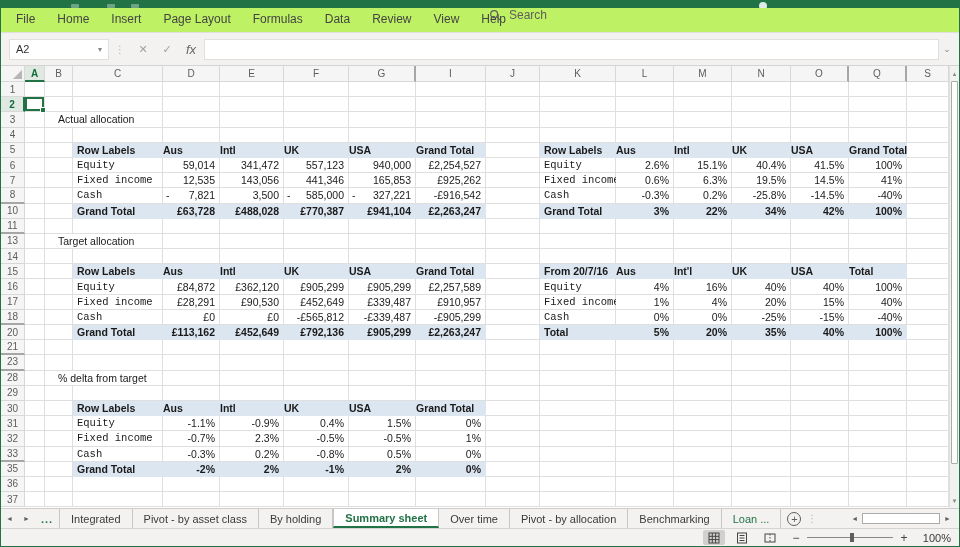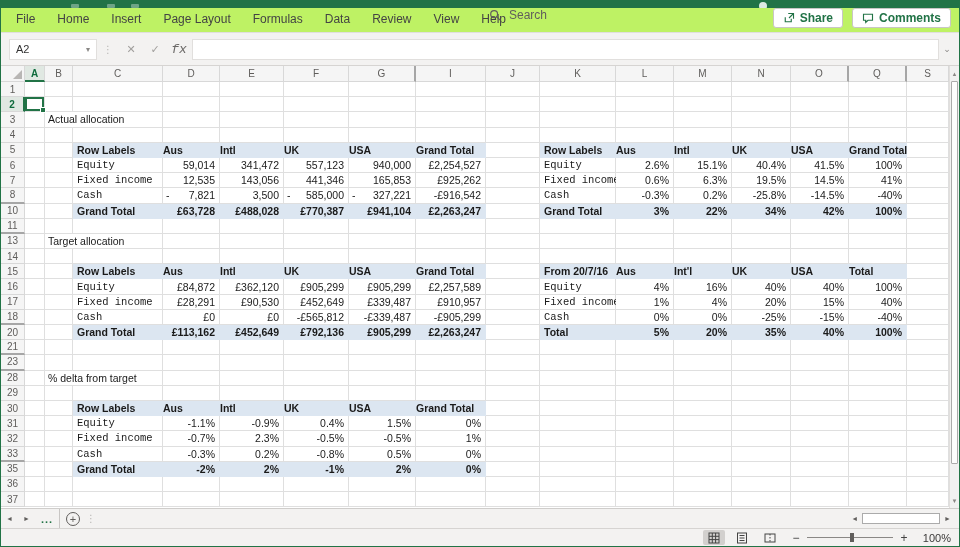--- a/index.html
+++ b/index.html
@@ -21,27 +21,27 @@
   .rtab { font-size:12px; color:#444; padding:4px 9px; margin:0 2px; cursor:default; white-space:nowrap; }
   .search-group { position:absolute; left:488px; display:flex; align-items:center; gap:8px; color:#605e5c; font-size:12px; }
   .search-glass { width:12px; height:12px; }
   .ribbon-right { position:absolute; right:8px; display:flex; gap:9px; align-items:center; }
   .rbtn { display:flex; align-items:center; gap:5px; background:#fff; border:1px solid #c8c6c4; border-radius:3px;
           height:20px; padding:0 9px; color:#217346; font-size:12px; font-weight:bold; }
   .rbtn svg { width:12px; height:12px; }
 
   
   .fbar { height:33px; background:#f3f2f1; display:flex; align-items:center; padding:0 4px 0 8px; border-bottom:1px solid #d6d4d2; }
-  .namebox { width:88px; height:21px; background:#fff; border:1px solid #e1dfdd; display:flex; align-items:center; font-size:11px; color:#333; }
+  .namebox { width:100px; height:21px; background:#fff; border:1px solid #e1dfdd; display:flex; align-items:center; font-size:11px; color:#333; }
   .namebox .nb-val { flex:1; padding-left:6px; }
   .nb-drop { width:16px; text-align:center; color:#8a8886; font-size:8px; }
   .fb-dots { color:#b9b7b5; font-size:10px; letter-spacing:1px; margin:0 6px; }
   .fb-icons { display:flex; align-items:center; gap:2px; margin-right:2px; }
   .fb-ic { width:22px; height:21px; display:flex; align-items:center; justify-content:center; color:#a19f9d; font-size:11px; }
-  .fb-fx { font-family:Liberation Mono, monospace; font-style:italic; color:#6b6967; font-size:13px; }
+  .fb-fx { font-family:Liberation Sans, sans-serif; font-style:italic; color:#6b6967; font-size:13px; }
   .formula-input { flex:1; height:21px; background:#fff; border:1px solid #e1dfdd; font-size:11px; color:#333; padding:0 6px; display:flex; align-items:center; }
   .fb-expand { width:16px; text-align:center; color:#8a8886; font-size:9px; }
 
   
   .gridzone { display:flex; height:442px; background:#fff; }
   #grid { display:grid; background:#fff; }
   .hcell { background:#f5f5f5; border-right:1px solid #d8d8d8; border-bottom:1px solid #d8d8d8;
            font-size:10px; color:#5f5d5b; display:flex; align-items:center; justify-content:center; }
   .hcell.hid-after { border-right:2px solid #a6a6a6; }
   .rowhdr.hid-after { border-right:1px solid #d8d8d8; border-bottom:2px solid #a6a6a6; }
@@ -52,21 +52,21 @@
 
   .cell { position:relative; border-right:1px solid #dfdfdf; border-bottom:1px solid #dfdfdf; background:#fff;
           font-size:10.5px; color:#1a1a1a; white-space:nowrap; line-height:14px; }
   .cell div, .cell span { pointer-events:none; }
   .c-cl { padding-left:4px; display:flex; align-items:center;font-family:Liberation Mono, monospace; }
   .c-n  { padding-right:4px; display:flex; align-items:center; justify-content:flex-end; }
   .c-an { padding:0 4px 0 3px; display:flex; align-items:center; justify-content:space-between; }
   .c-h, .c-t  { background:#dce6f1; border-color:#dce6f1; font-weight:bold; padding-left:4px; display:flex; align-items:center; }
   .c-hr, .c-tr { background:#dce6f1; border-color:#dce6f1; font-weight:bold; padding-right:4px; display:flex; align-items:center; justify-content:flex-end; }
   .c-hr { direction:rtl; overflow:visible; }
-  .spill { position:absolute; left:3px; top:0; height:100%; display:flex; align-items:center; background:#fff; z-index:2; padding-right:3px; }
+  .spill { position:absolute; left:13px; top:0; height:100%; display:flex; align-items:center; background:#fff; z-index:2; padding-right:3px; }
   .selcell { box-shadow:inset 0 0 0 2px #217346; z-index:3; }
   .selcell::after { content:''; position:absolute; right:-2px; bottom:-2px; width:4px; height:4px; background:#217346; border:1px solid #fff; z-index:4; }
 
   
   .vscroll { width:12px; background:#f1f1f1; border-left:1px solid #e1dfdd; display:flex; flex-direction:column; }
   .vs-btn { height:15px; display:flex; align-items:center; justify-content:center; color:#8a8886; font-size:6px; }
   .vs-track { flex:1; padding:0 1px; }
   .vs-thumb { width:100%; height:93%; background:#fdfdfd; border:1px solid #ababab; border-radius:1px; }
 
   
@@ -118,36 +118,20 @@
         <div class="rtab">Review</div>
         <div class="rtab">View</div>
         <div class="rtab">Help</div>
       </div>
     <div class="search-group">
       <svg class="search-glass" viewBox="0 0 14 14" fill="none" stroke="#605e5c" stroke-width="1.4">
         <circle cx="6" cy="6" r="4"></circle>
           <line x1="9" y1="9" x2="13" y2="13"></line>
       </svg>
       <span>Search</span>
-    </div>
-    <div class="ribbon-right">
-      <div class="rbtn">
-        <svg viewBox="0 0 16 16" fill="none" stroke="#217346" stroke-width="1.5">
-          <path d="M3 7v6h8V9"></path>
-            <path d="M7 2h7v7"></path>
-            <line x1="14" y1="2" x2="8" y2="8"></line>
-        </svg>
-        <span>Share</span>
-      </div>
-      <div class="rbtn">
-        <svg viewBox="0 0 16 16" fill="none" stroke="#217346" stroke-width="1.5">
-          <path d="M2 3h12v8H8l-3 3v-3H2z"></path>
-        </svg>
-        <span>Comments</span>
-      </div>
     </div>
   </div>
 
   <div class="fbar">
     <div class="namebox">
       <span class="nb-val">A2</span>
       <span class="nb-drop">▾</span>
     </div>
     <span class="fb-dots">⋮</span>
     <div class="fb-icons">
@@ -678,20 +662,30 @@
         <div class="vs-thumb"></div>
       </div>
       <span class="vs-btn">▼</span>
     </div>
   </div>
 
   <div class="tabstrip">
     <span class="ts-nav">◄</span>
     <span class="ts-nav">►</span>
     <span class="ts-more">...</span>
+    <div id="sheetTabs" style="display:flex">
+        <div class="stab">Integrated</div>
+        <div class="stab">Pivot - by asset class</div>
+        <div class="stab">By holding</div>
+        <div class="stab active">Summary sheet</div>
+        <div class="stab">Over time</div>
+        <div class="stab">Pivot - by allocation</div>
+        <div class="stab">Benchmarking</div>
+        <div class="stab accent">Loan ...</div>
+      </div>
     <span class="ts-add">+</span>
     <span class="ts-split">⋮</span>
     <div class="hscroll" style="margin-left:auto">
       <span class="hs-btn">◄</span>
       <div class="hs-track"></div>
       <span class="hs-btn">►</span>
     </div>
   </div>
 
   <div class="statusbar">

